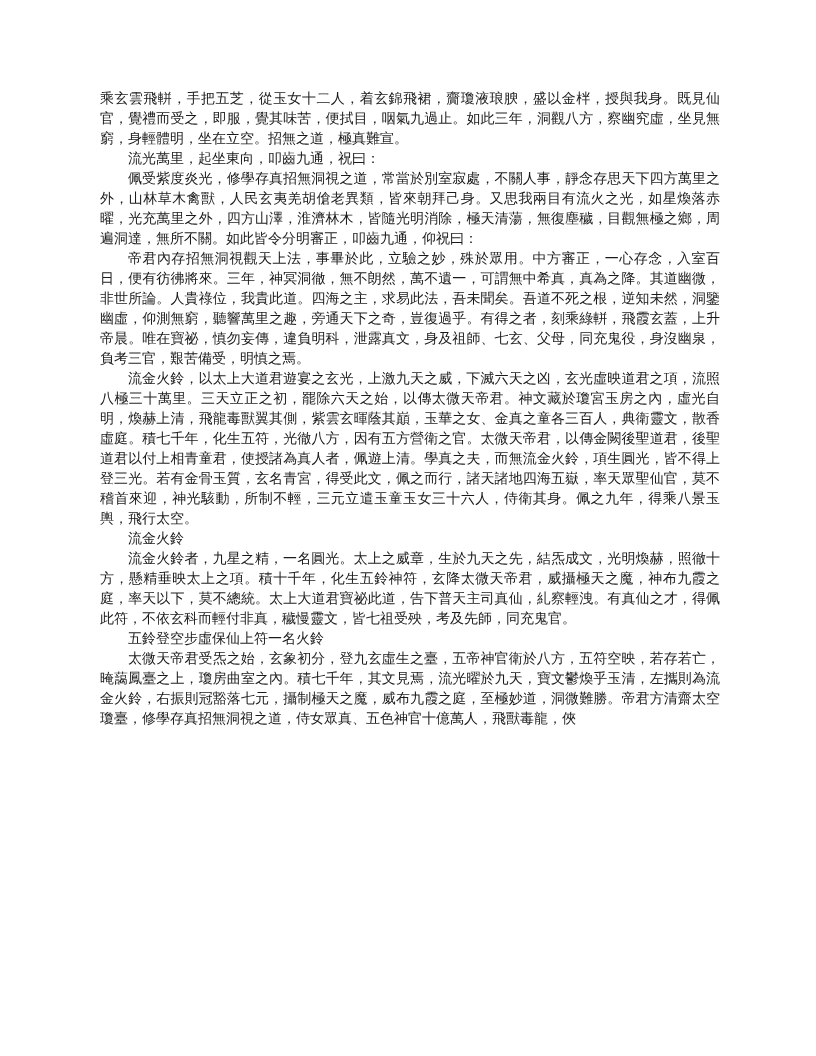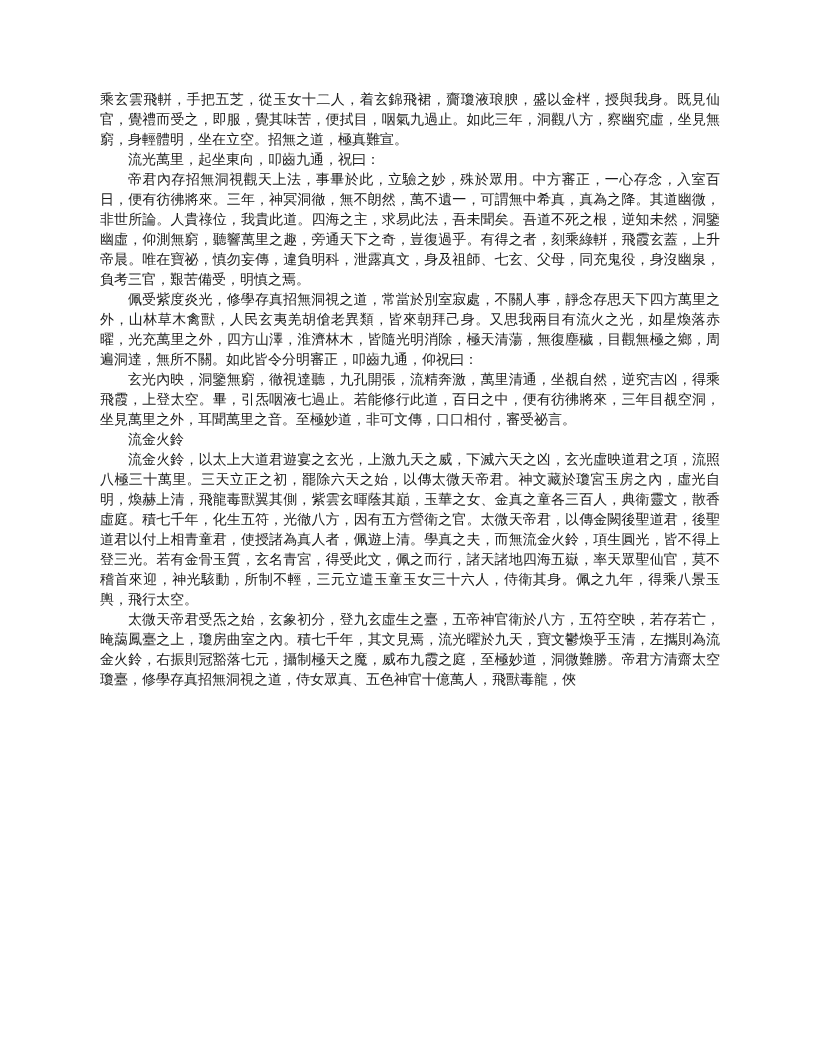--- a/index.html
+++ b/index.html
@@ -7,21 +7,21 @@
     padding: 0;
     background: #888;
   }
   .page {
     position: relative;
     width: 816px;
     height: 1056px;
     background: #ffffff;
     margin: 0 auto;
     overflow: hidden;
-    font-family: Liberation Sans, sans-serif;
+    font-family: Liberation Mono, monospace;
   }
   .text-block {
     position: absolute;
     left: 100px;
     top: 89px;
     width: 620px;
     color: #1a1a1a;
     font-size: 14px;
     line-height: 20px;
     text-align: justify;
@@ -36,20 +36,21 @@
     text-indent: 2em;
   }
 </style>
 </head>
 <body>
 
 <div class="page">
   <div class="text-block" id="text-block">
       <p class="">乘玄雲飛軿，手把五芝，從玉女十二人，着玄錦飛裙，齎瓊液琅腴，盛以金柈，授與我身。既見仙官，覺禮而受之，即服，覺其味苦，便拭目，咽氣九過止。如此三年，洞觀八方，察幽究虛，坐見無窮，身輕體明，坐在立空。招無之道，極真難宣。</p>
       <p class="indent">流光萬里，起坐東向，叩齒九通，祝曰：</p>
+      <p class="indent">佩受紫度炎光，修學存真招無洞視之道，常當於別室寂處，不關人事，靜念存思天下四方萬里之外，山林草木禽獸，人民玄夷羌胡傖老異類，皆來朝拜己身。又思我兩目有流火之光，如星煥落赤曜，光充萬里之外，四方山澤，淮濟林木，皆隨光明消除，極天清蕩，無復塵穢，目觀無極之鄉，周遍洞達，無所不關。如此皆令分明審正，叩齒九通，仰祝曰：</p>
       <p class="indent">帝君內存招無洞視觀天上法，事畢於此，立驗之妙，殊於眾用。中方審正，一心存念，入室百日，便有彷彿將來。三年，神冥洞徹，無不朗然，萬不遺一，可謂無中希真，真為之降。其道幽微，非世所論。人貴祿位，我貴此道。四海之主，求易此法，吾未聞矣。吾道不死之根，逆知未然，洞鑒幽虛，仰測無窮，聽響萬里之趣，旁通天下之奇，豈復過乎。有得之者，刻乘綠軿，飛霞玄蓋，上升帝晨。唯在寶祕，慎勿妄傳，違負明科，泄露真文，身及祖師、七玄、父母，同充鬼役，身沒幽泉，負考三官，艱苦備受，明慎之焉。</p>
-      <p class="indent">佩受紫度炎光，修學存真招無洞視之道，常當於別室寂處，不關人事，靜念存思天下四方萬里之外，山林草木禽獸，人民玄夷羌胡傖老異類，皆來朝拜己身。又思我兩目有流火之光，如星煥落赤曜，光充萬里之外，四方山澤，淮濟林木，皆隨光明消除，極天清蕩，無復塵穢，目觀無極之鄉，周遍洞達，無所不關。如此皆令分明審正，叩齒九通，仰祝曰：</p>
-      <p class="indent">玄光內映，洞鑒無窮，徹視達聽，九孔開張，流精奔激，萬里清通，坐覩自然，逆究吉凶，得乘飛霞，上登太空。畢，引炁咽液七過止。若能修行此道，百日之中，便有彷彿將來，三年目覩空洞，坐見萬里之外，耳聞萬里之音。至極妙道，非可文傳，口口相付，審受祕言。</p>
+      <p class="indent">流金火鈴，以太上大道君遊宴之玄光，上激九天之威，下滅六天之凶，玄光虛映道君之項，流照八極三十萬里。三天立正之初，罷除六天之始，以傳太微天帝君。神文藏於瓊宮玉房之內，虛光自明，煥赫上清，飛龍毒獸翼其側，紫雲玄暉蔭其巔，玉華之女、金真之童各三百人，典衛靈文，散香虛庭。積七千年，化生五符，光徹八方，因有五方營衛之官。太微天帝君，以傳金闕後聖道君，後聖道君以付上相青童君，使授諸為真人者，佩遊上清。學真之夫，而無流金火鈴，項生圓光，皆不得上登三光。若有金骨玉質，玄名青宮，得受此文，佩之而行，諸天諸地四海五嶽，率天眾聖仙官，莫不稽首來迎，神光駭動，所制不輕，三元立遣玉童玉女三十六人，侍衛其身。佩之九年，得乘八景玉輿，飛行太空。</p>
       <p class="indent">流金火鈴</p>
-      <p class="indent">流金火鈴，以太上大道君遊宴之玄光，上激九天之威，下滅六天之凶，玄光虛映道君之項，流照八極三十萬里。三天立正之初，罷除六天之始，以傳太微天帝君。神文藏於瓊宮玉房之內，虛光自明，煥赫上清，飛龍毒獸翼其側，紫雲玄暉蔭其巔，玉華之女、金真之童各三百人，典衛靈文，散香虛庭。積七千年，化生五符，光徹八方，因有五方營衛之官。太微天帝君，以傳金闕後聖道君，後聖道君以付上相青童君，使授諸為真人者，佩遊上清。學真之夫，而無流金火鈴，項生圓光，皆不得上登三光。若有金骨玉質，玄名青宮，得受此文，佩之而行，諸天諸地四海五嶽，率天眾聖仙官，莫不稽首來迎，神光駭動，所制不輕，三元立遣玉童玉女三十六人，侍衛其身。佩之九年，得乘八景玉輿，飛行太空。</p>
+      <p class="indent">流金火鈴者，九星之精，一名圓光。太上之威章，生於九天之先，結炁成文，光明煥赫，照徹十方，懸精垂映太上之項。積十千年，化生五鈴神符，玄降太微天帝君，威攝極天之魔，神布九霞之庭，率天以下，莫不總統。太上大道君寶祕此道，告下普天主司真仙，糺察輕洩。有真仙之才，得佩此符，不依玄科而輕付非真，穢慢靈文，皆七祖受殃，考及先師，同充鬼官。</p>
+      <p class="indent">五鈴登空步虛保仙上符一名火鈴</p>
       <p class="indent">太微天帝君受炁之始，玄象初分，登九玄虛生之臺，五帝神官衛於八方，五符空映，若存若亡，晻藹鳳臺之上，瓊房曲室之內。積七千年，其文見焉，流光曜於九天，寶文鬱煥乎玉清，左攜則為流金火鈴，右振則冠豁落七元，攝制極天之魔，威布九霞之庭，至極妙道，洞微難勝。帝君方清齋太空瓊臺，修學存真招無洞視之道，侍女眾真、五色神官十億萬人，飛獸毒龍，俠</p>
     </div>
 </div>
 
 </body></html>

